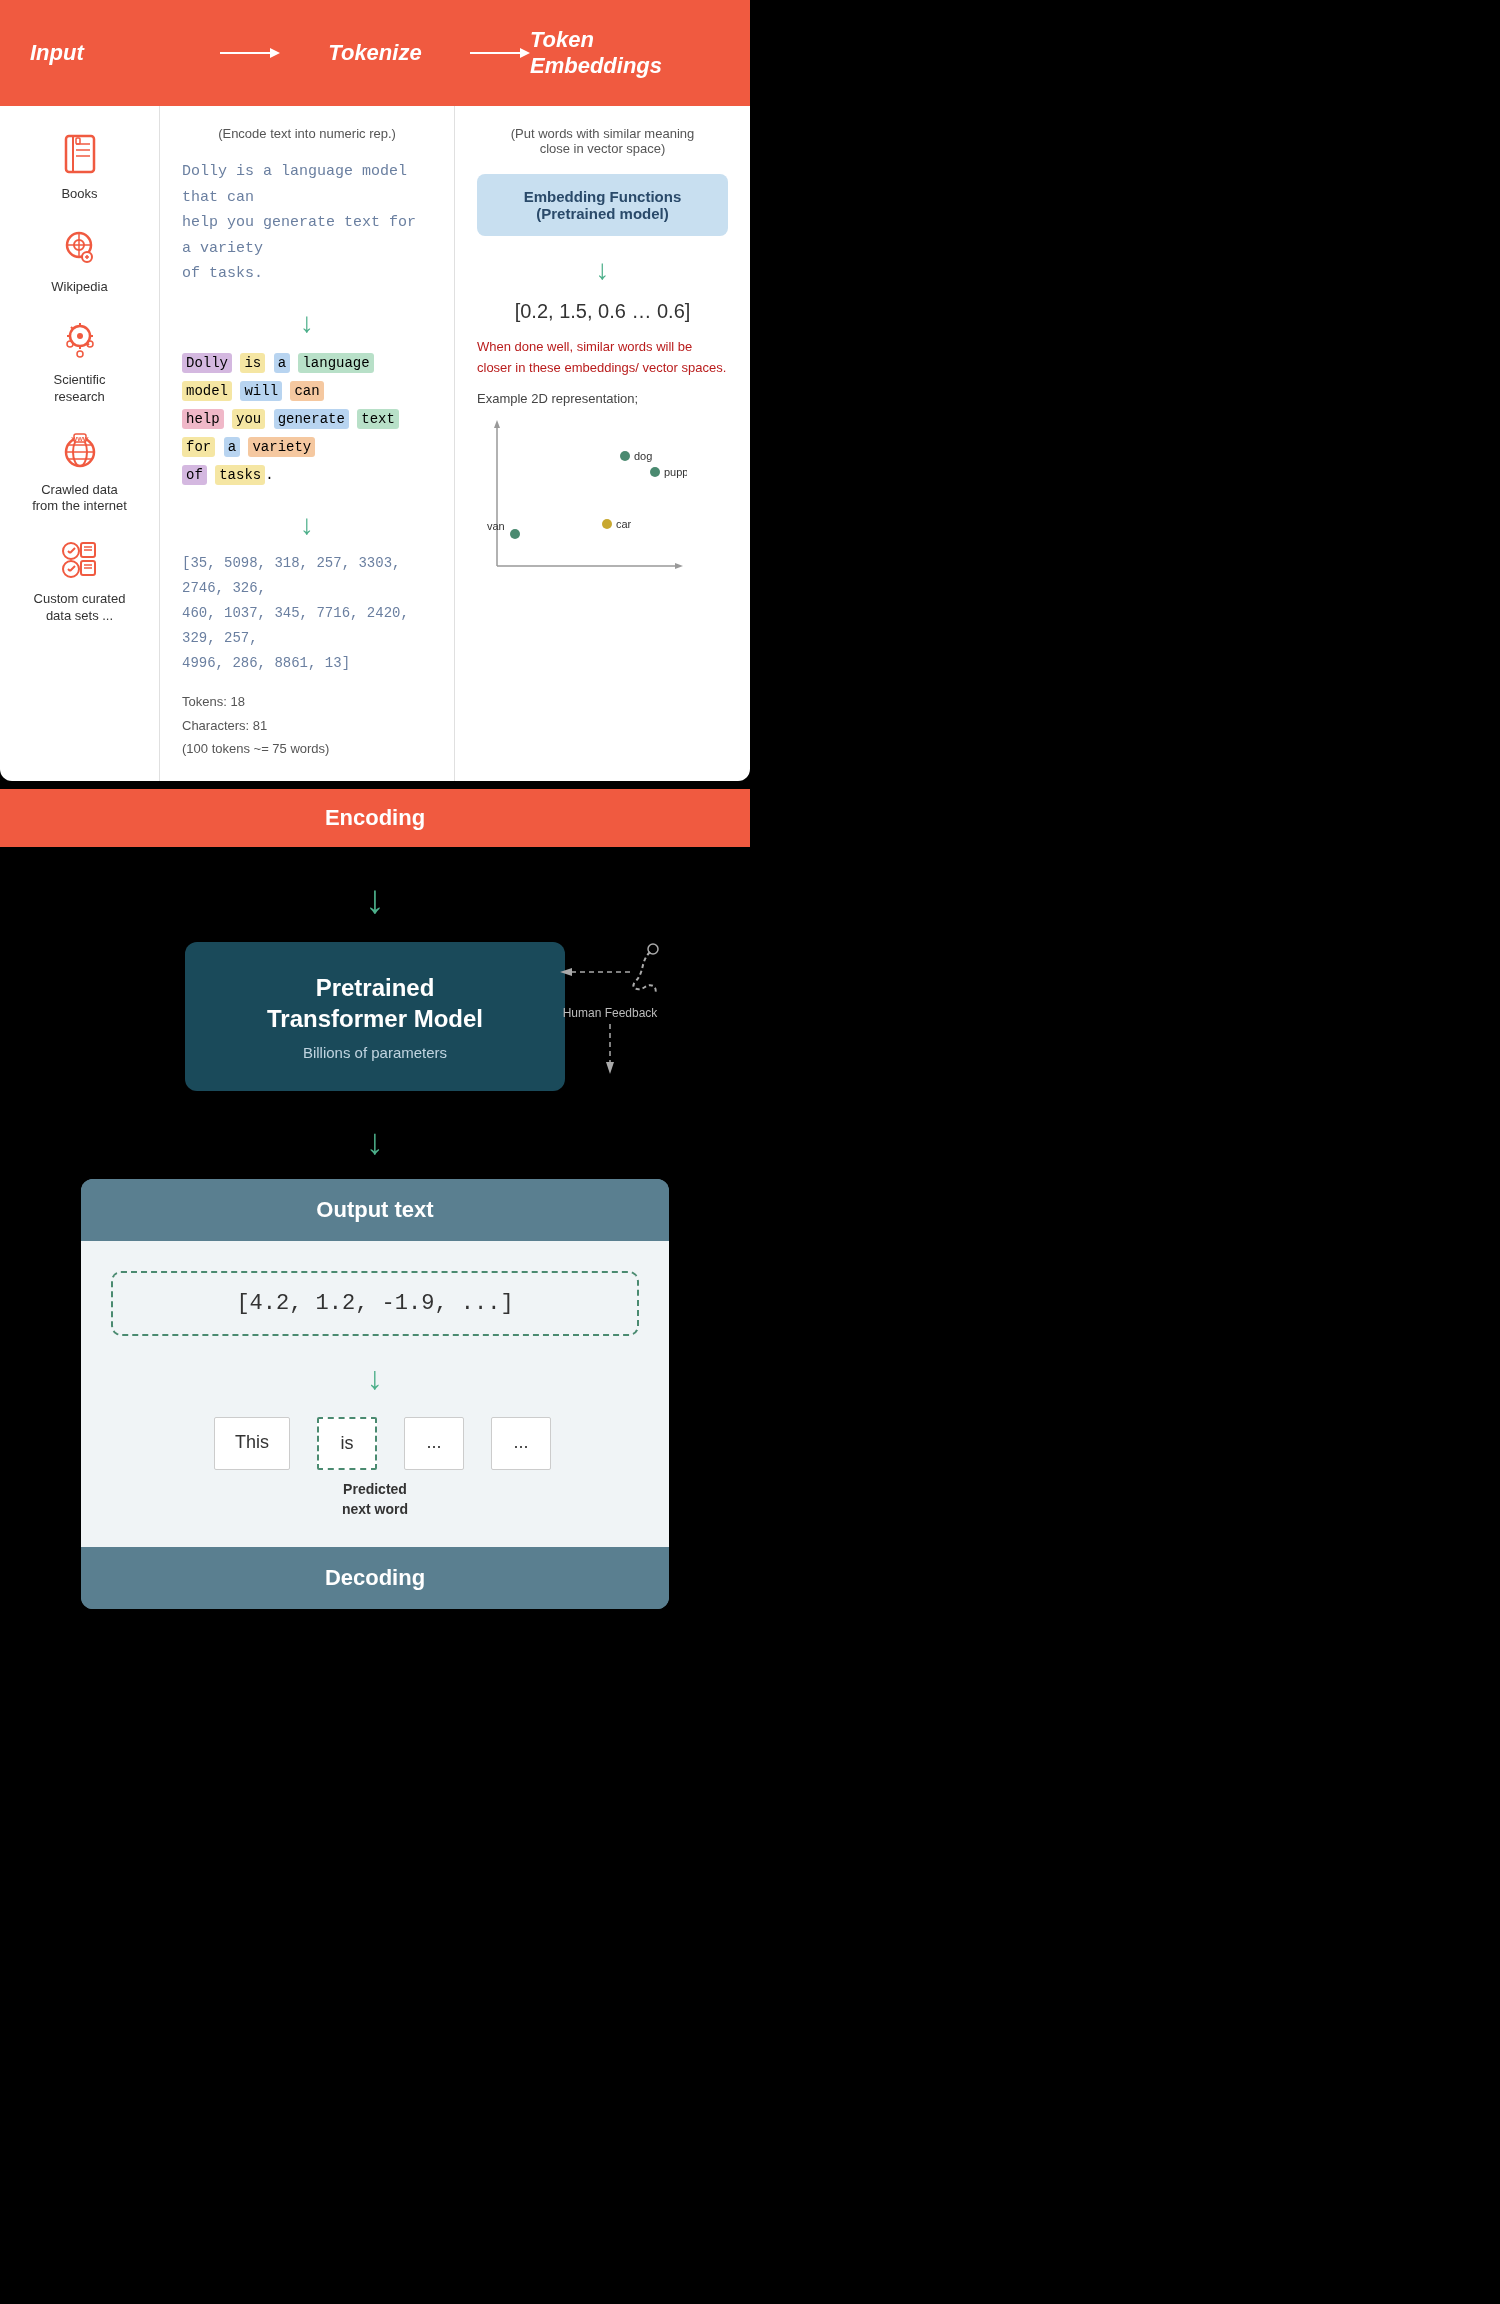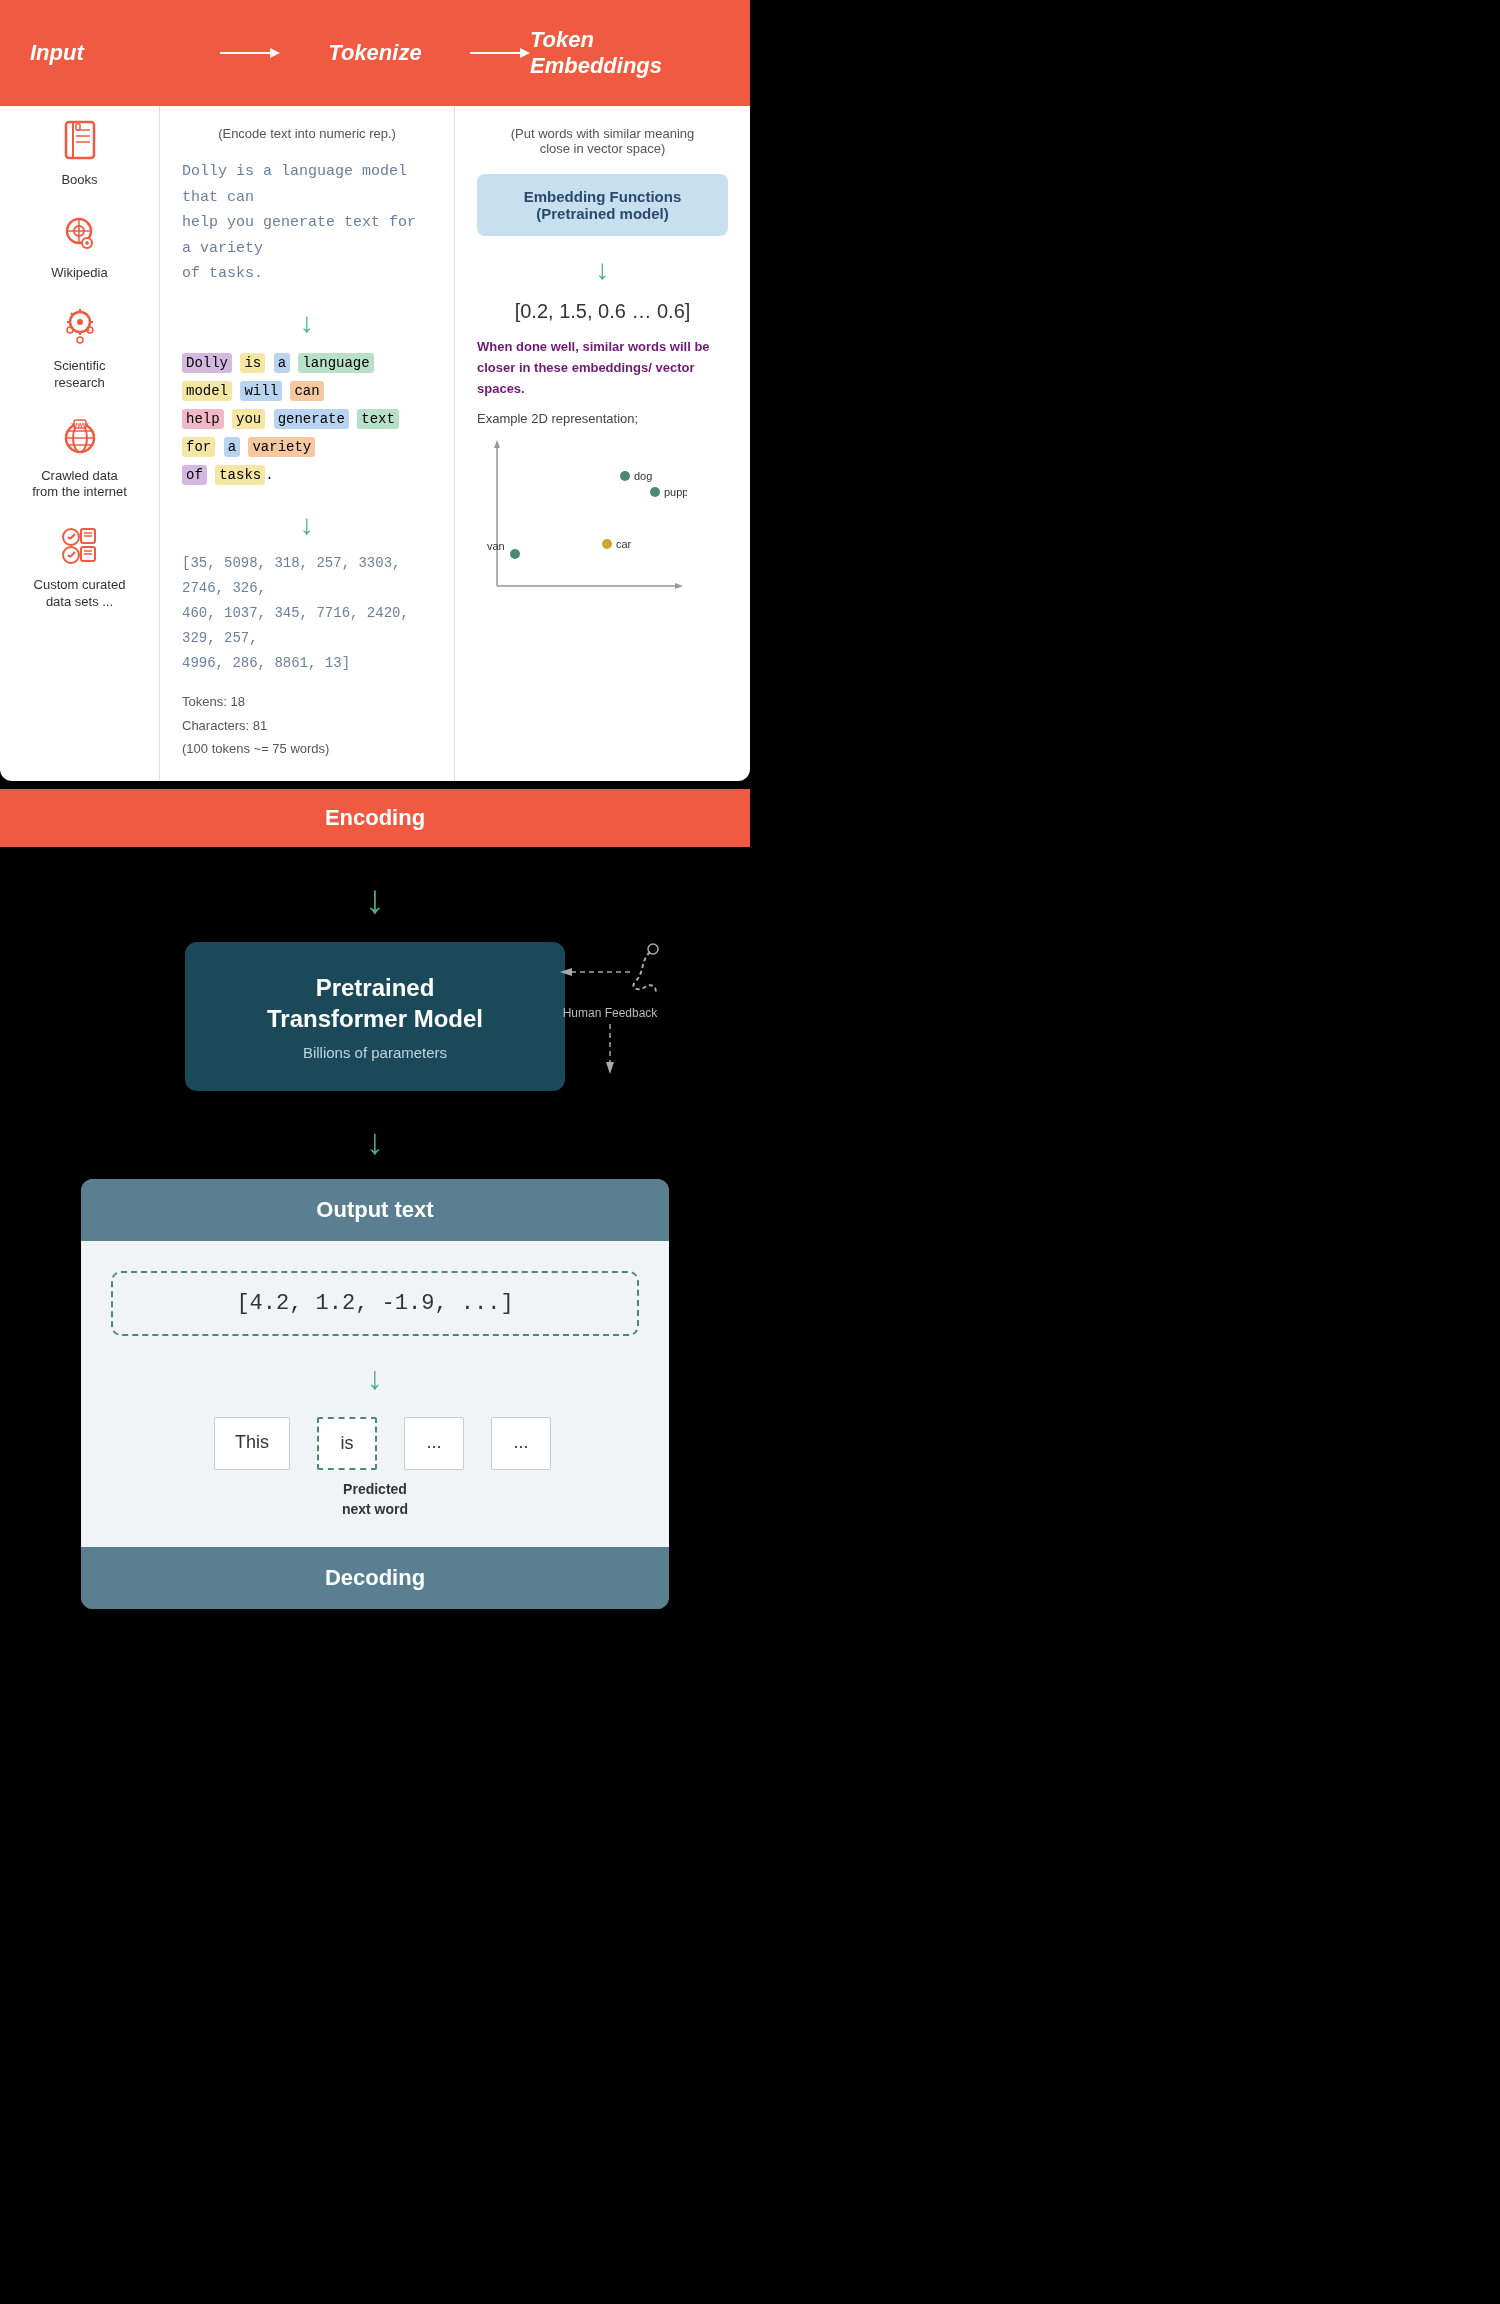--- a/index.html
+++ b/index.html
@@ -51,21 +51,21 @@
     
     .main-grid {
       display: grid;
       grid-template-columns: 160px 1fr 1fr;
       min-height: 600px;
     }
 
     
     .input-col {
       border-right: 1px solid #e0e0e0;
-      padding: 8px 10px;
+      padding: 22px 10px;
       display: flex;
       flex-direction: column;
       align-items: center;
       gap: 18px;
     }
 
     .input-item {
       display: flex;
       flex-direction: column;
       align-items: center;
@@ -163,24 +163,23 @@
     .vector-value {
       font-size: 20px;
       color: #333;
       text-align: center;
       font-weight: 500;
       margin: 14px 0;
     }
 
     .embedding-desc {
       font-size: 13px;
-      color: #701a75;
+      color: #b91c1c;
       line-height: 1.6;
       margin-bottom: 12px;
-      font-weight: bold;
     }
 
     .embedding-example-label {
       font-size: 13px;
       color: #444;
       margin-bottom: 10px;
     }
 
     
     .chart-container {

